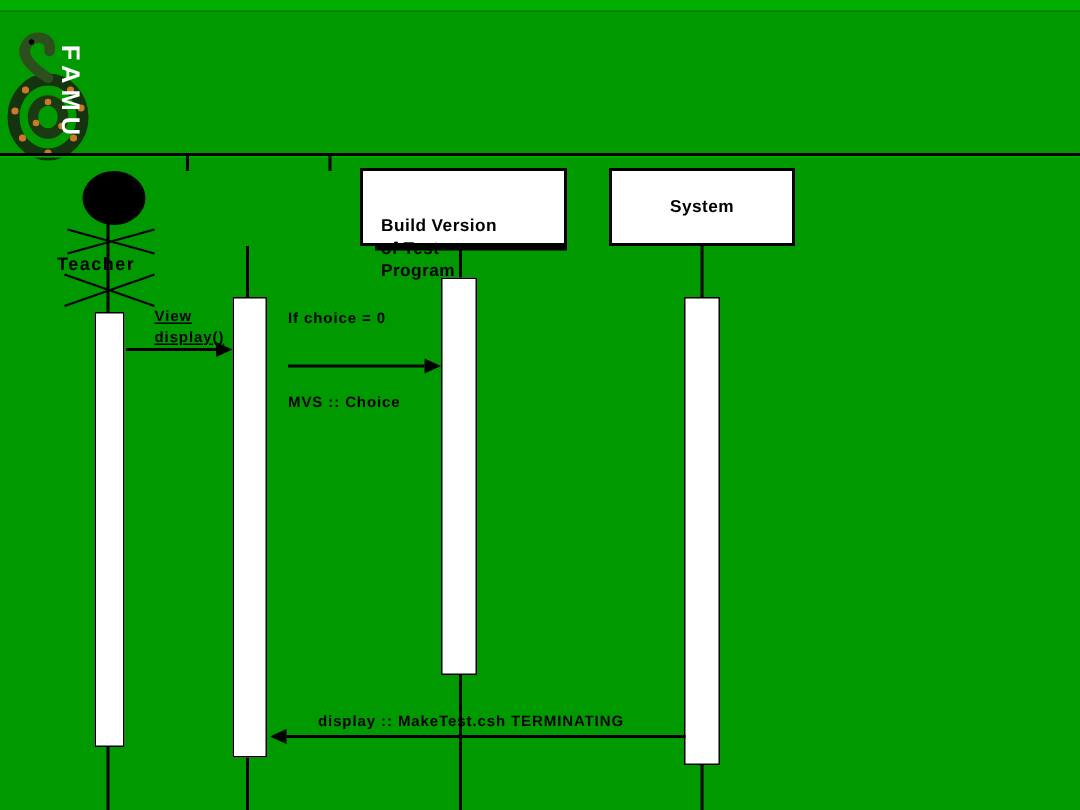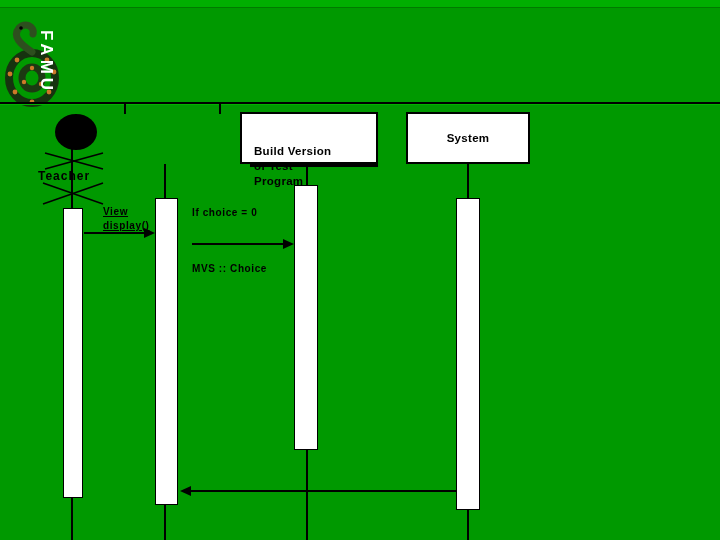--- a/index.html
+++ b/index.html
@@ -127,16 +127,17 @@
   <div class="msg-label" style="left:103px; top:205px;text-decoration:underline;">View
 display()</div>
   <div class="msg-line" style="left:84px; top:232px; width:61px;"></div>
   <div class="arrow-right" style="left:144px; top:228px;"></div>
 
   <div class="msg-label" style="left:192px; top:206px;text-align:right;">If choice = 0</div>
   <div class="msg-label" style="left:192px; top:226px;margin-top:36px;">MVS :: Choice</div>
   <div class="msg-line" style="left:192px; top:243px; width:91px;"></div>
   <div class="arrow-right" style="left:283px; top:239px;"></div>
 
+  <div class="msg-label" style="left:212px; top:475px;">display :: MakeTest.csh TERMINATING</div>
   <div class="msg-line" style="left:191px; top:490px; width:266px;"></div>
   <div class="arrow-left" style="left:180px; top:486px;"></div>
 
 </div>
 
 </body></html>

